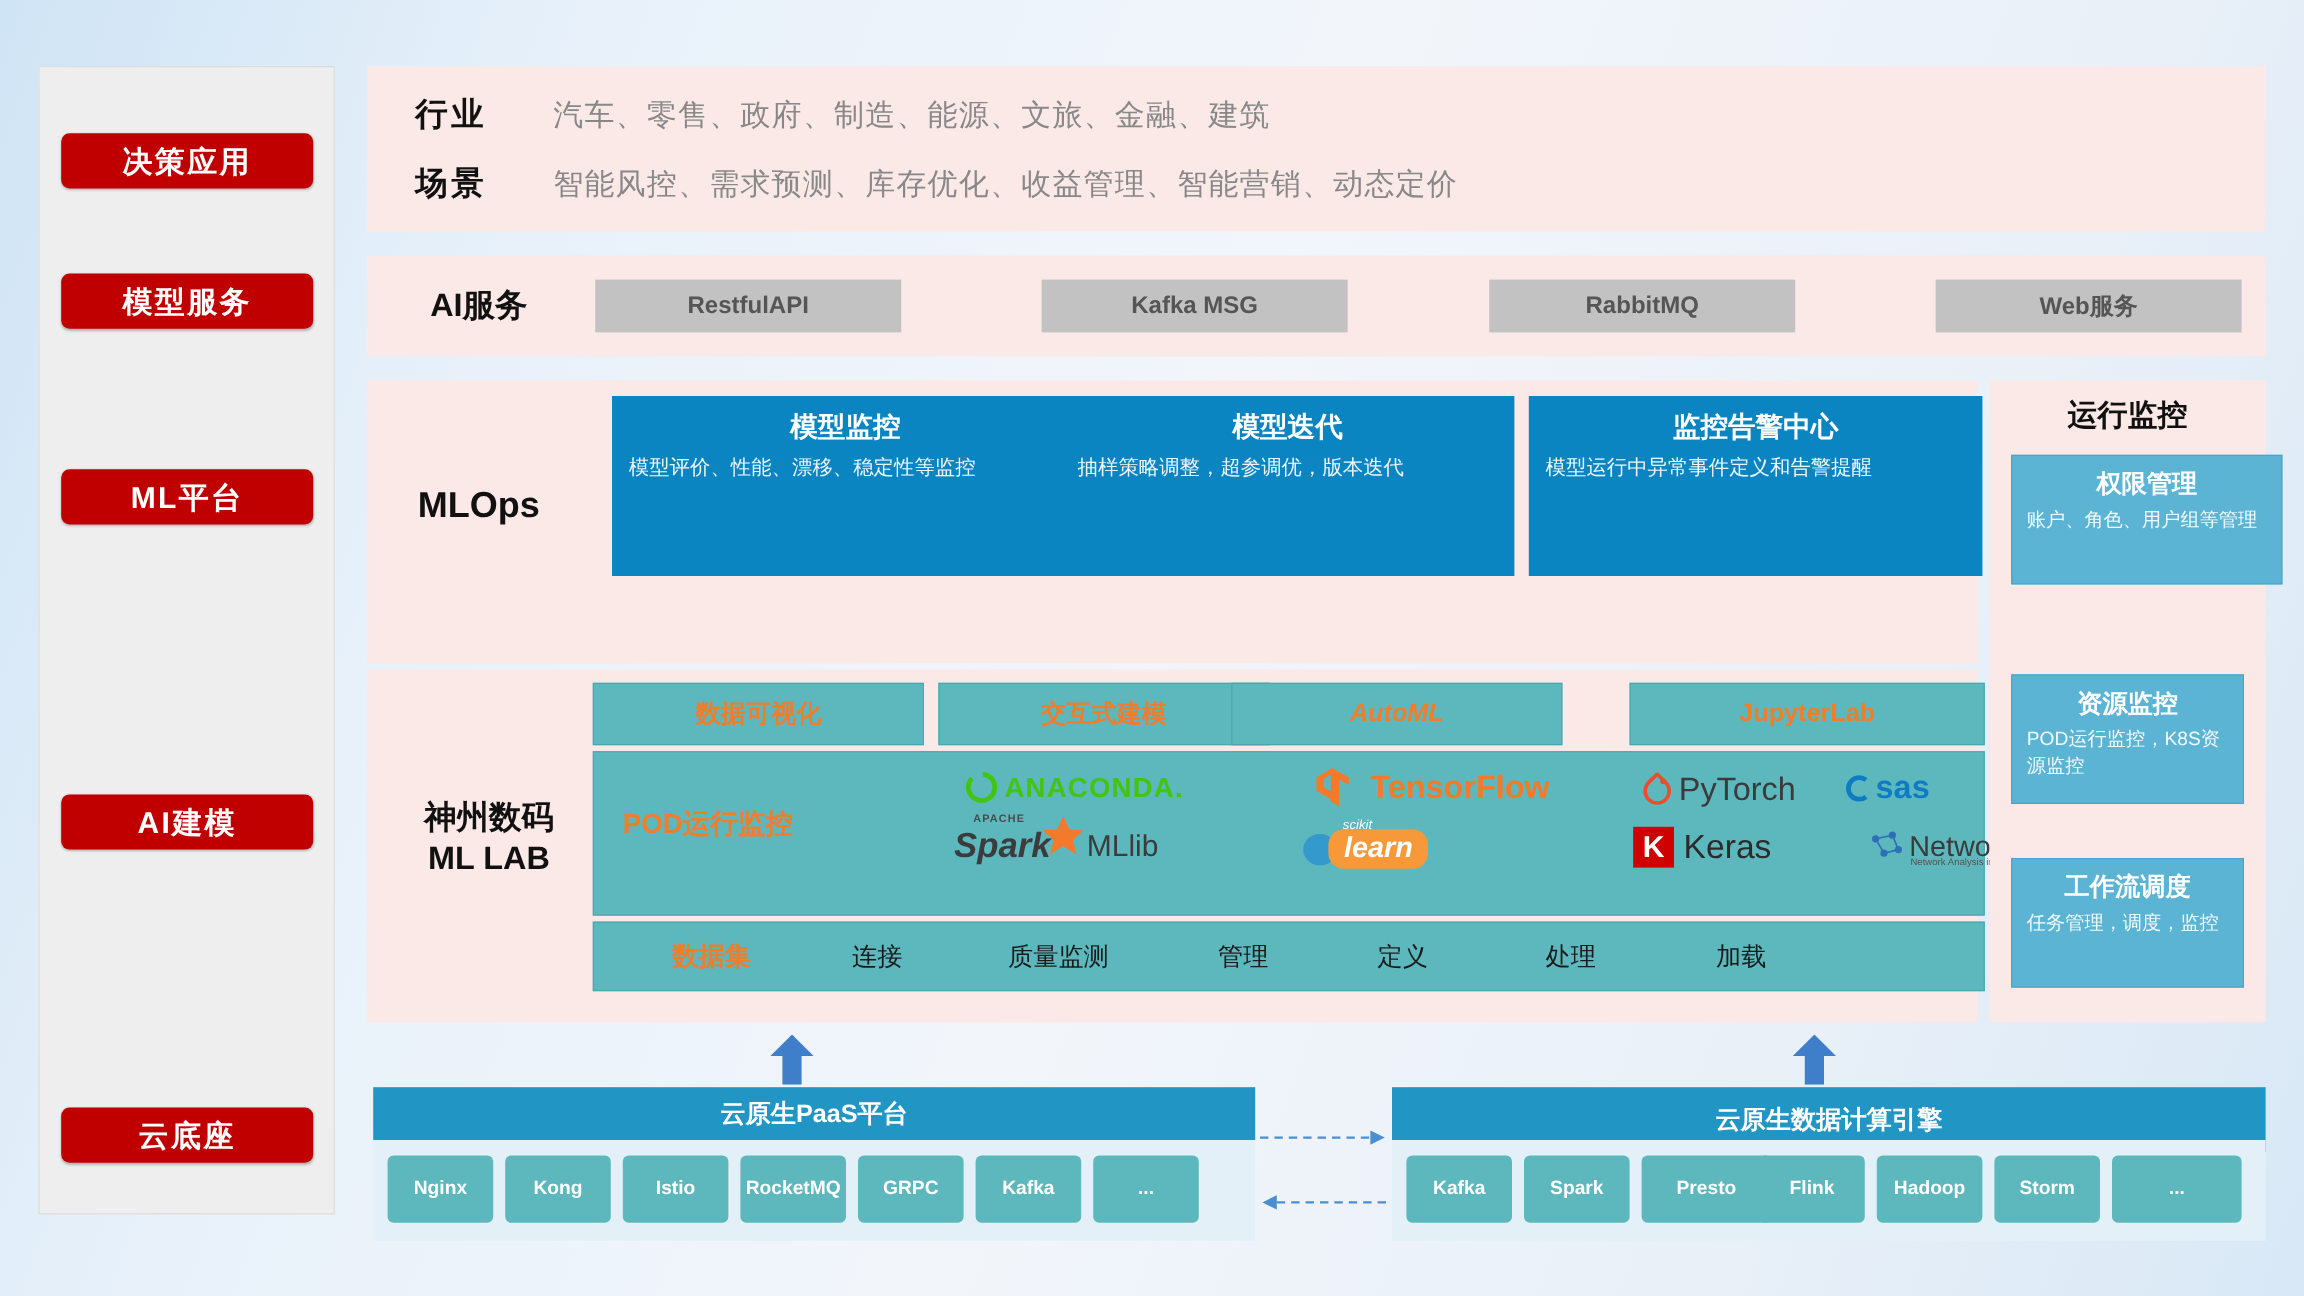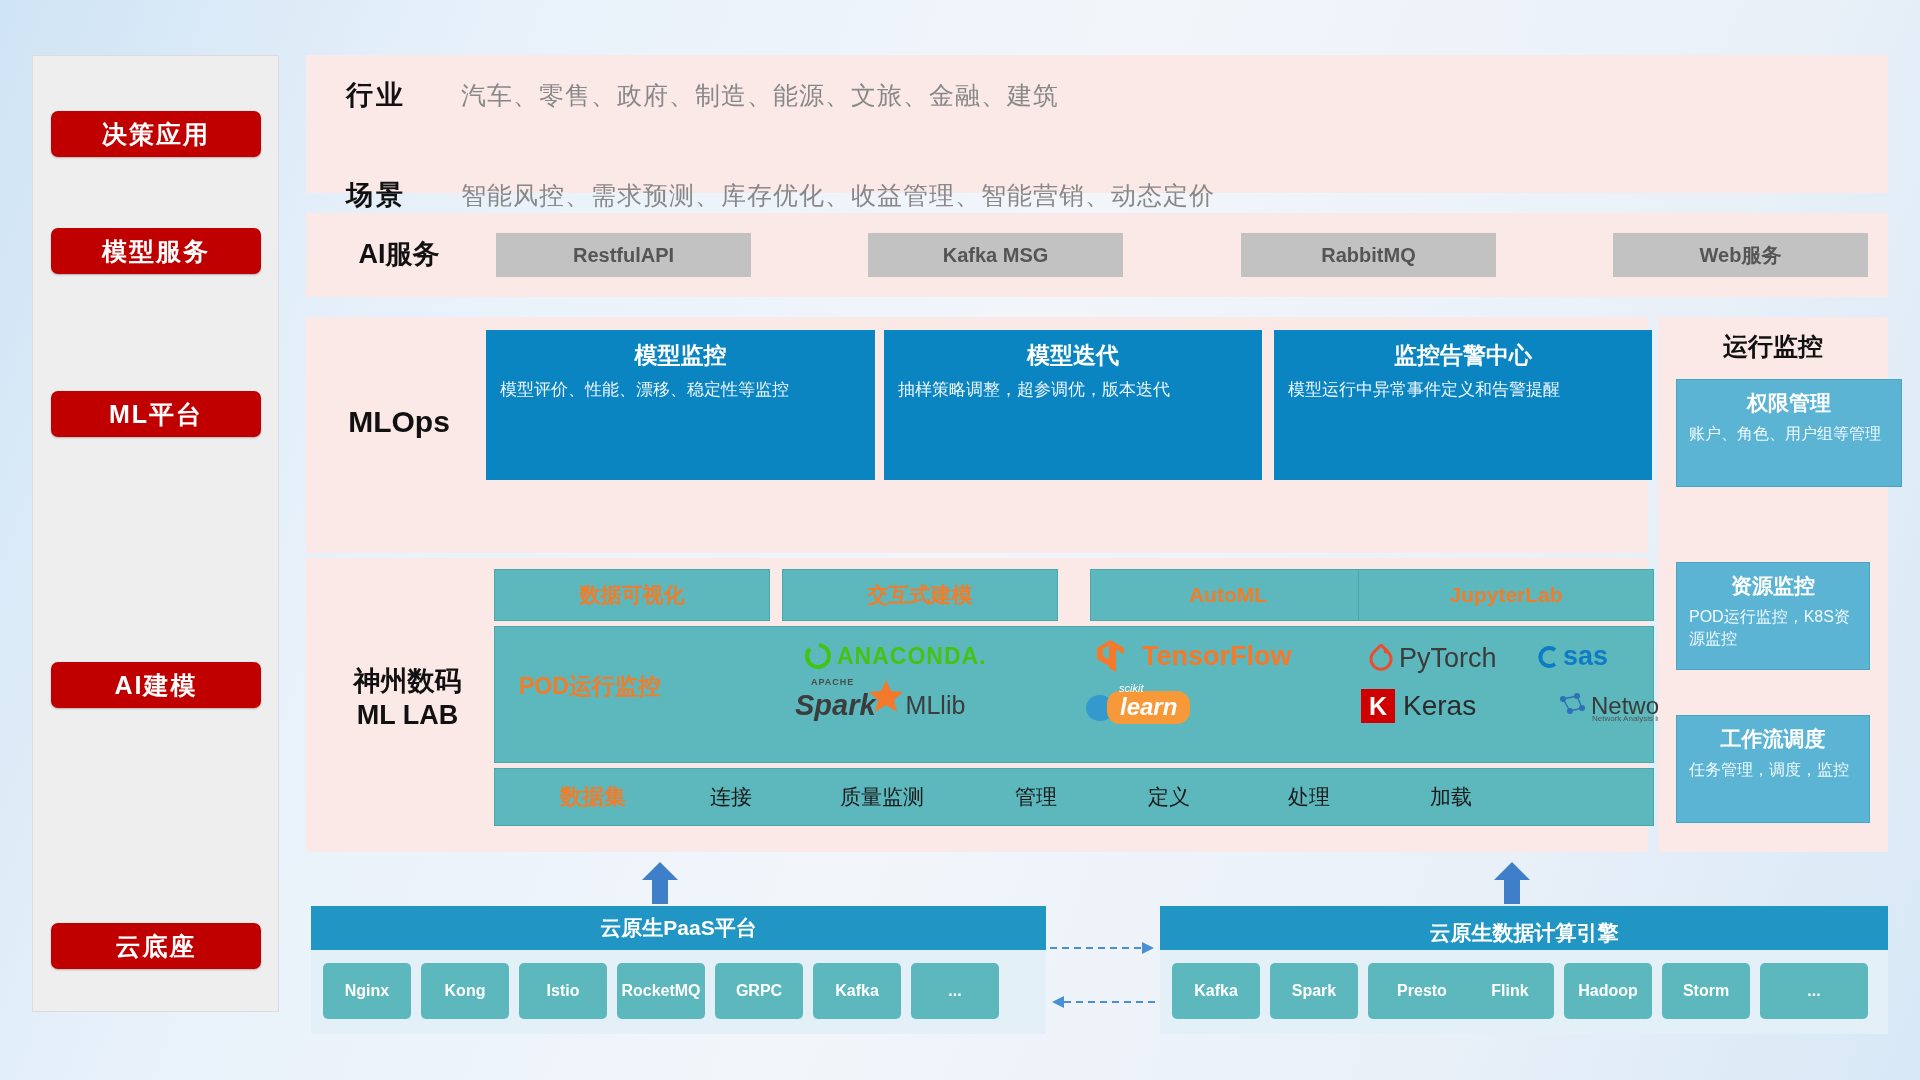--- a/index.html
+++ b/index.html
@@ -117,38 +117,38 @@
     <div class="rail-chip" style="top:335px">ML平台</div>
     <div class="rail-chip" style="top:606px">AI建模</div>
     <div class="rail-chip" style="top:867px">云底座</div>
   </div>
 
   <div class="band" style="left:306px;top:55px;width:1582px;height:138px;">
     <div class="kv-row" style="left:40px;top:22px;">
       <div class="kv-key">行业</div>
       <div class="kv-val">汽车、零售、政府、制造、能源、文旅、金融、建筑</div>
     </div>
-    <div class="kv-row" style="left:40px;top:80px;margin-top:42px;">
+    <div class="kv-row" style="left:40px;top:80px;">
       <div class="kv-key">场景</div>
       <div class="kv-val">智能风控、需求预测、库存优化、收益管理、智能营销、动态定价</div>
     </div>
   </div>
 
   <div class="band" style="left:306px;top:213px;width:1582px;height:84px;">
     <div class="band-label" style="left:28px;top:18px;width:130px;height:48px;font-size:27px;">AI服务</div>
     <div class="pill-grey" style="left:190px;top:20px;width:255px;">RestfulAPI</div>
     <div class="pill-grey" style="left:562px;top:20px;width:255px;">Kafka MSG</div>
     <div class="pill-grey" style="left:935px;top:20px;width:255px;">RabbitMQ</div>
     <div class="pill-grey" style="left:1307px;top:20px;width:255px;">Web服务</div>
   </div>
 
   <div class="band" style="left:306px;top:317px;width:1342px;height:236px;">
     <div class="band-label" style="left:18px;top:80px;width:150px;height:50px;font-size:30px;">MLOps</div>
 
-    <div class="card-blue" style="left:180px;top:13px;width:389px;height:150px;">
+    <div class="card-blue" style="left:204px;top:13px;width:389px;height:150px;">
       <div class="ttl">模型监控</div>
       <div class="dsc">模型评价、性能、漂移、稳定性等监控</div>
     </div>
     <div class="card-blue" style="left:578px;top:13px;width:378px;height:150px;">
       <div class="ttl">模型迭代</div>
       <div class="dsc">抽样策略调整，超参调优，版本迭代</div>
     </div>
     <div class="card-blue" style="left:968px;top:13px;width:378px;height:150px;">
       <div class="ttl">监控告警中心</div>
       <div class="dsc">模型运行中异常事件定义和告警提醒</div>
@@ -157,21 +157,21 @@
   </div>
 
   <div class="band" style="left:306px;top:558px;width:1342px;height:294px;">
     <div class="band-label" style="left:14px;top:105px;width:175px;height:72px;font-size:27px;flex-direction:column;">
       <span>神州数码</span>
       <span>ML LAB</span>
     </div>
 
     <div class="tab-teal" style="left:188px;top:11px;width:274px;height:50px;">数据可视化</div>
     <div class="tab-teal" style="left:476px;top:11px;width:274px;height:50px;">交互式建模</div>
-    <div class="tab-teal" style="left:784px;top:11px;width:274px;height:50px;">AutoML</div>
+    <div class="tab-teal" style="left:720px;top:11px;width:274px;height:50px;font-style:italic;">AutoML</div>
     <div class="tab-teal" style="left:1052px;top:11px;width:294px;height:50px;">JupyterLab</div>
 
     <div class="eco" style="left:188px;top:68px;width:1158px;height:135px;">
       <div class="eco-lbl">POD运行监控</div>
 
       <div class="logo" style="left:308px;top:14px;">
         <svg width="30" height="30" viewBox="0 0 30 30">
             <circle cx="15" cy="15" r="11" fill="none" stroke="#43c412" stroke-width="4" stroke-dasharray="52 10" transform="rotate(-50 15 15)"></circle>
           </svg>
         <span class="logo-txt" style="color:#43c412;font-size:23px;letter-spacing:1px;margin-left:4px;">ANACONDA.</span>

